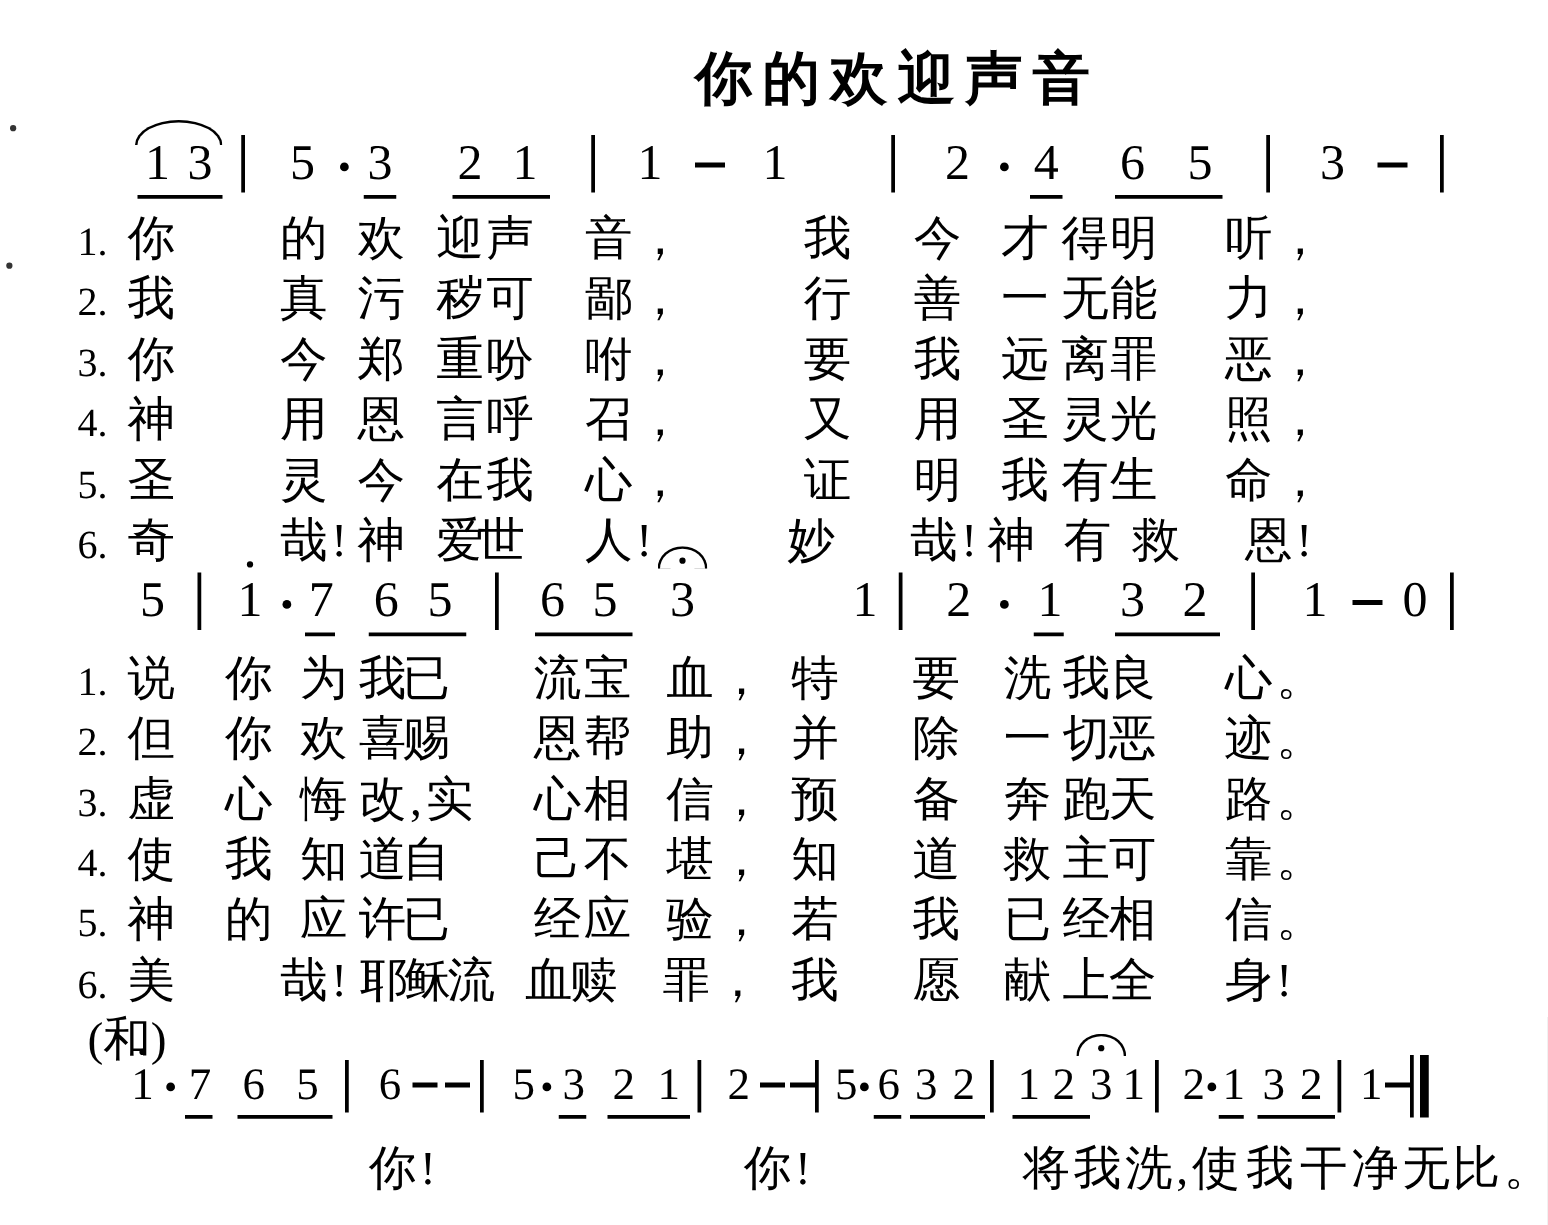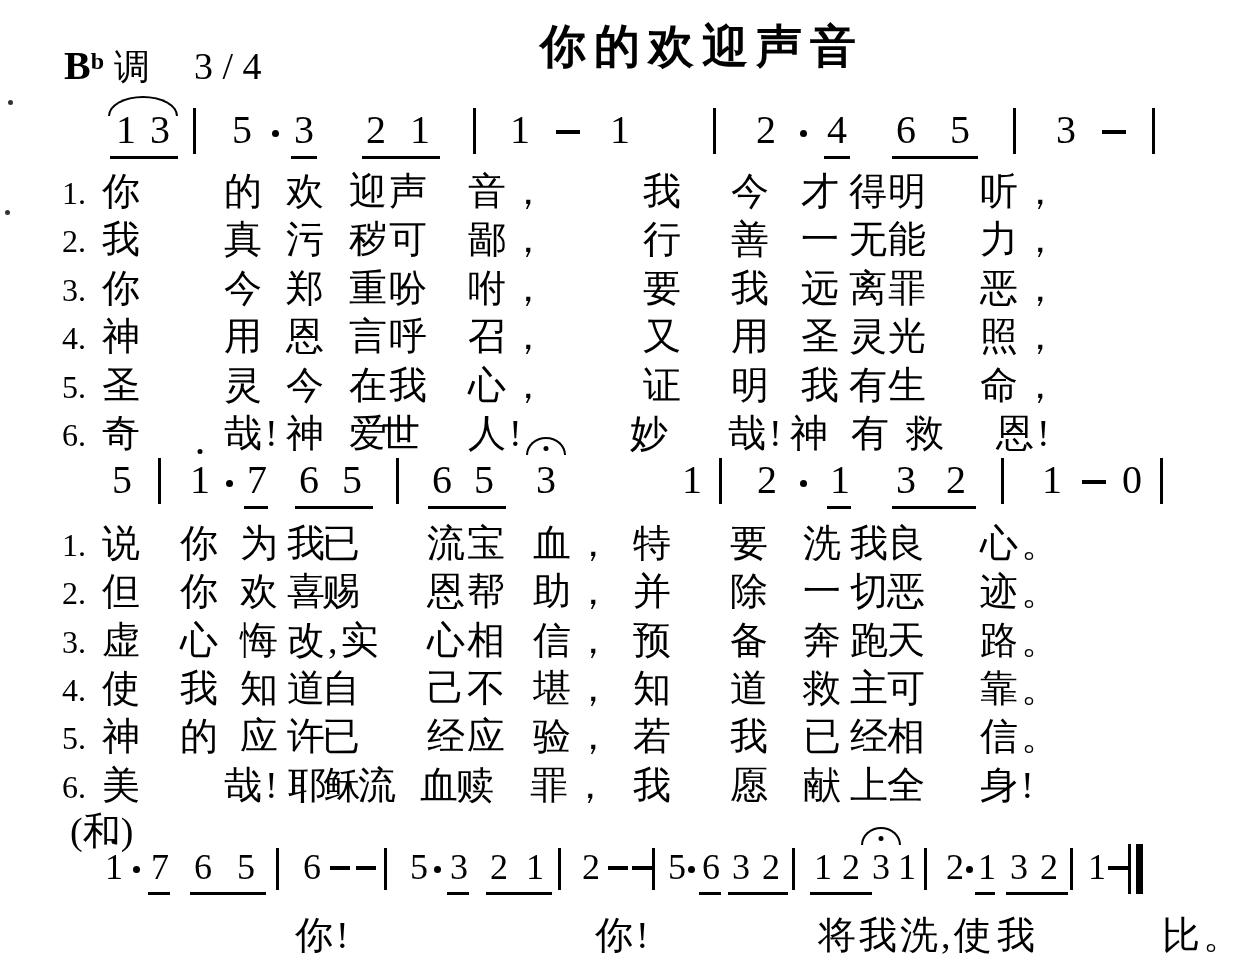--- a/index.html
+++ b/index.html
@@ -4,21 +4,21 @@
 <style>
   html,body{margin:0;padding:0;background:#e8e8e8;}
   .sheet{position:relative;width:1238px;height:980px;background:#ffffff;color:#000;
          font-family:"Liberation Serif","DejaVu Serif",serif;overflow:hidden;}
   
   .keysig{position:absolute;left:64px;top:42px;white-space:nowrap;}
   .key-letter{font-size:40px;font-weight:bold;}
   .key-flat{font-size:24px;font-weight:bold;position:relative;top:-4px;}
   .key-word{font-size:36px;margin-left:10px;}
   .timesig{font-size:38px;margin-left:44px;}
-  .title{position:absolute;left:540px;top:16px;margin:0;font-size:46px;font-weight:bold;
+  .title{position:absolute;left:540px;top:16px;margin:16px;font-size:46px;font-weight:bold;
          letter-spacing:8px;white-space:nowrap;}
   .refrain{position:absolute;left:70px;top:806px;font-size:38px;}
   
   .mrow{position:absolute;left:0;width:1238px;height:66px;}
   .mrow .note{position:absolute;top:2px;line-height:1.2;}
   .lg .note{font-size:40px;}
   .sm .note{font-size:36px;}
   .barline{position:absolute;top:4px;width:3px;background:#000;}
   .lg .barline{height:46px;}
   .sm .barline{height:42px;}
@@ -51,23 +51,20 @@
   .lyr-num{font-size:32px;top:5px;letter-spacing:0;}
   
   .speck{position:absolute;background:#333;border-radius:50%;width:5px;height:5px;}
   .s1{left:8px;top:100px;}
   .s2{left:5px;top:210px;}
 </style>
 </head>
 <body>
 
 <div class="sheet">
-  <div class="keysig">
-    <span class="key-letter">B</span><sup class="key-flat">b</sup><span class="key-word">调</span><span class="timesig">3 / 4</span>
-  </div>
   <h1 class="title">你的欢迎声音</h1>
   <div class="refrain">(和)</div>
   <i class="speck s1"></i>
   <i class="speck s2"></i>
 <div class="mrow lg" style="top: 104px;">
       <span class="slur" style="width: 66px; left: 108px;"></span>
       <span class="note" style="left: 116px;">1</span>
       <span class="note" style="left: 150px;">3</span>
       <span class="uline" style="width: 68px; left: 110px;"></span>
       <span class="barline" style="left: 193px;"></span>
@@ -368,15 +365,16 @@
       <span class="lyr" style="left: 803px;">献</span>
       <span class="lyr" style="left: 850px;">上</span>
       <span class="lyr" style="left: 887px;">全</span>
       <span class="lyr" style="left: 980px;">身!</span>
     </div>
     <div class="lrow" style="top: 914px;">
       <span class="lyr" style="left: 295px;">你!</span>
       <span class="lyr" style="left: 595px;">你!</span>
       <span class="lyr" style="left: 818px;">将我洗,使</span>
       <span class="lyr" style="left: 997px;">我</span>
+      <span class="lyr" style="left: 1040px;">干净无</span>
       <span class="lyr" style="left: 1162px;">比。</span>
     </div>
   </div>
 
 </body></html>

